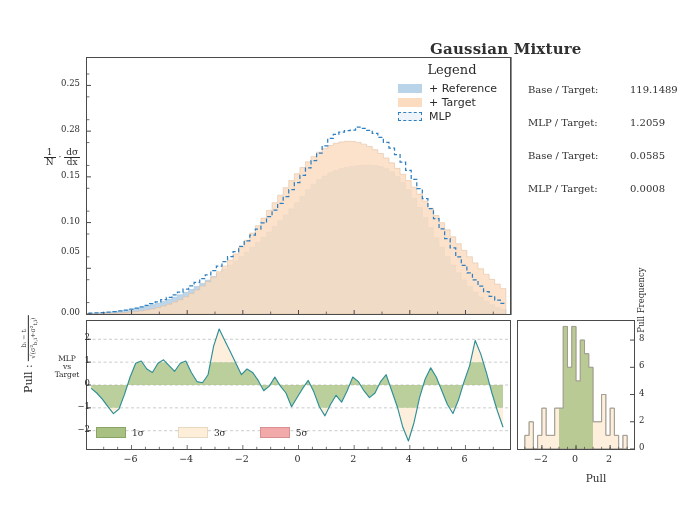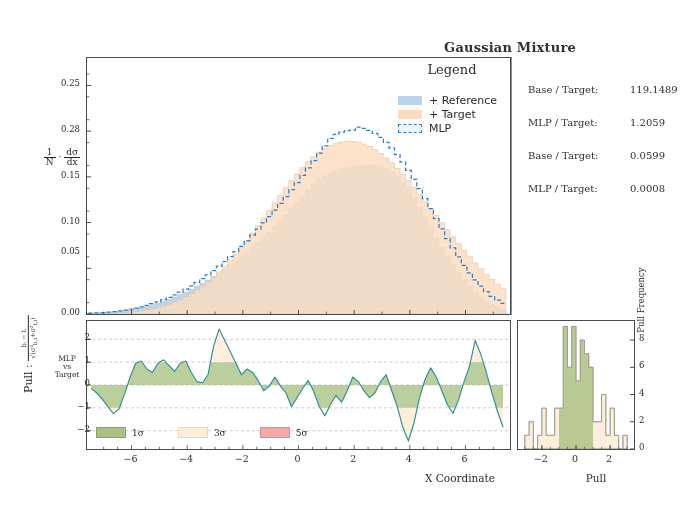--- a/index.html
+++ b/index.html
@@ -7,22 +7,22 @@
     width:690px;height:506px;background:#ffffff;overflow:hidden;
     font-family:"DejaVu Serif", serif;color:#2b2b2b;
   }
   .root{position:relative;width:690px;height:506px;}
 
   
   .abs{position:absolute;}
 
   
   .fig-title{
-    left:430px;top:40px;width:160px;text-align:center;
-    font-size:13px;font-weight:bold;letter-spacing:.2px;color:#303030;
+    left:430px;top:40px;width:160px;
+    font-size:15px;font-weight:bold;letter-spacing:.2px;color:#303030;
   }
 
   
   #main-axes{
     left:86px;top:57px;width:425px;height:258px;
     border:1.1px solid #4a4a4a;background:#fff;box-sizing:border-box;
   }
   #main-plot-area{position:absolute;inset:0;overflow:hidden;}
   #main-plot-area svg{display:block;}
 
@@ -37,21 +37,21 @@
     font-size:9px;line-height:1.05;
   }
   .frac{display:inline-block;vertical-align:middle;text-align:center;}
   .frac .num{display:block;padding:0 2px;}
   .frac .den{display:block;border-top:1px solid #2b2b2b;padding:0 2px;}
 
   
   #legend{
     left:398px;top:62px;width:108px;
   }
-  #legend-title{font-size:13px;text-align:center;color:#2b2b2b;margin-bottom:17px;}
+  #legend-title{font-size:13px;text-align:center;color:#2b2b2b;margin-bottom:5px;}
   .legend-row{display:flex;align-items:center;gap:7px;margin-bottom:2px;height:12px;}
   .legend-swatch{width:24px;height:9px;box-sizing:border-box;}
   .legend-label{font-family:"DejaVu Sans",sans-serif;font-size:11px;color:#2b2b2b;}
 
   
   #stats-divider{left:511px;top:57px;width:1.2px;height:258px;background:#8e8e8e;}
   #stats-panel{left:518px;top:62px;width:168px;}
   .stats-heading{font-size:10.5px;font-weight:bold;color:#1e1e1e;margin:0 0 4px 0;}
   .stats-row{display:flex;justify-content:space-between;font-size:10px;color:#303030;margin-top:22px;padding-left:10px;}
   .stats-row .k{white-space:nowrap;}
@@ -191,21 +191,21 @@
       <span class="v">119.1489</span>
     </div>
     <div class="stats-row">
       <span class="k">MLP / Target:</span>
       <span class="v">1.2059</span>
     </div>
 
 
     <div class="stats-row">
       <span class="k">Base / Target:</span>
-      <span class="v">0.0599</span>
+      <span class="v">0.0585</span>
     </div>
     <div class="stats-row">
       <span class="k">MLP / Target:</span>
       <span class="v">0.0008</span>
     </div>
   </div>
 
   <div class="abs" id="pull-axes">
     <div id="pull-plot-area"><svg width="423" height="128" viewBox="0 0 423 128">
           <line x1="0" y1="109.71428571428572" x2="423" y2="109.71428571428572" stroke="#b5b5b5" stroke-width="0.7" stroke-dasharray="3,2.5"></line>
@@ -300,21 +300,20 @@
 
   <div class="abs" id="pull-xticks">
       <div class="abs xtick-lbl" style="width: 26px; left: 117.526px; top: 453px;">−6</div>
       <div class="abs xtick-lbl" style="width: 26px; left: 173.184px; top: 453px;">−4</div>
       <div class="abs xtick-lbl" style="width: 26px; left: 228.842px; top: 453px;">−2</div>
       <div class="abs xtick-lbl" style="width: 26px; left: 284.5px; top: 453px;">0</div>
       <div class="abs xtick-lbl" style="width: 26px; left: 340.158px; top: 453px;">2</div>
       <div class="abs xtick-lbl" style="width: 26px; left: 395.816px; top: 453px;">4</div>
       <div class="abs xtick-lbl" style="width: 26px; left: 451.474px; top: 453px;">6</div>
     </div>
-  <div class="abs axis-title" id="pull-xlabel" style="left:400px;top:472px;width:120px;text-align:center;">X Coordinate</div>
 
   <div class="abs" id="pullhist-axes">
     <div id="pullhist-area"><svg width="116" height="128" viewBox="0 0 116 128">
           <path d="M 6.82 128.00 L 6.82 114.38 L 11.09 114.38 L 11.09 100.77 L 15.35 100.77 L 15.35 128.00 L 19.62 128.00 L 19.62 114.38 L 23.88 114.38 L 23.88 87.15 L 28.15 87.15 L 28.15 114.38 L 32.41 114.38 L 32.41 114.38 L 36.68 114.38 L 36.68 87.15 L 40.94 87.15 L 40.94 87.15 L 45.21 87.15 L 45.21 5.45 L 49.47 5.45 L 49.47 46.30 L 53.74 46.30 L 53.74 5.45 L 58.00 5.45 L 58.00 59.91 L 62.26 59.91 L 62.26 19.06 L 66.53 19.06 L 66.53 32.68 L 70.79 32.68 L 70.79 46.30 L 75.06 46.30 L 75.06 100.77 L 79.32 100.77 L 79.32 100.77 L 83.59 100.77 L 83.59 73.53 L 87.85 73.53 L 87.85 114.38 L 92.12 114.38 L 92.12 87.15 L 96.38 87.15 L 96.38 114.38 L 100.65 114.38 L 100.65 128.00 L 104.91 128.00 L 104.91 114.38 L 109.18 114.38 L 109.18 128.00 Z" fill="#fdeed9" fill-opacity="0.95" stroke="#b0a99c" stroke-width="0.8"></path>
           <defs>
             <clipPath id="cphist">
               <rect x="40.94117647058824" y="0" width="34.11764705882353" height="128"></rect>
             </clipPath>
           </defs>
           <path d="M 6.82 128.00 L 6.82 114.38 L 11.09 114.38 L 11.09 100.77 L 15.35 100.77 L 15.35 128.00 L 19.62 128.00 L 19.62 114.38 L 23.88 114.38 L 23.88 87.15 L 28.15 87.15 L 28.15 114.38 L 32.41 114.38 L 32.41 114.38 L 36.68 114.38 L 36.68 87.15 L 40.94 87.15 L 40.94 87.15 L 45.21 87.15 L 45.21 5.45 L 49.47 5.45 L 49.47 46.30 L 53.74 46.30 L 53.74 5.45 L 58.00 5.45 L 58.00 59.91 L 62.26 59.91 L 62.26 19.06 L 66.53 19.06 L 66.53 32.68 L 70.79 32.68 L 70.79 46.30 L 75.06 46.30 L 75.06 100.77 L 79.32 100.77 L 79.32 100.77 L 83.59 100.77 L 83.59 73.53 L 87.85 73.53 L 87.85 114.38 L 92.12 114.38 L 92.12 87.15 L 96.38 87.15 L 96.38 114.38 L 100.65 114.38 L 100.65 128.00 L 104.91 128.00 L 104.91 114.38 L 109.18 114.38 L 109.18 128.00 Z" fill="#a8c182" fill-opacity="0.80" stroke="none" clip-path="url(#cphist)"></path>

